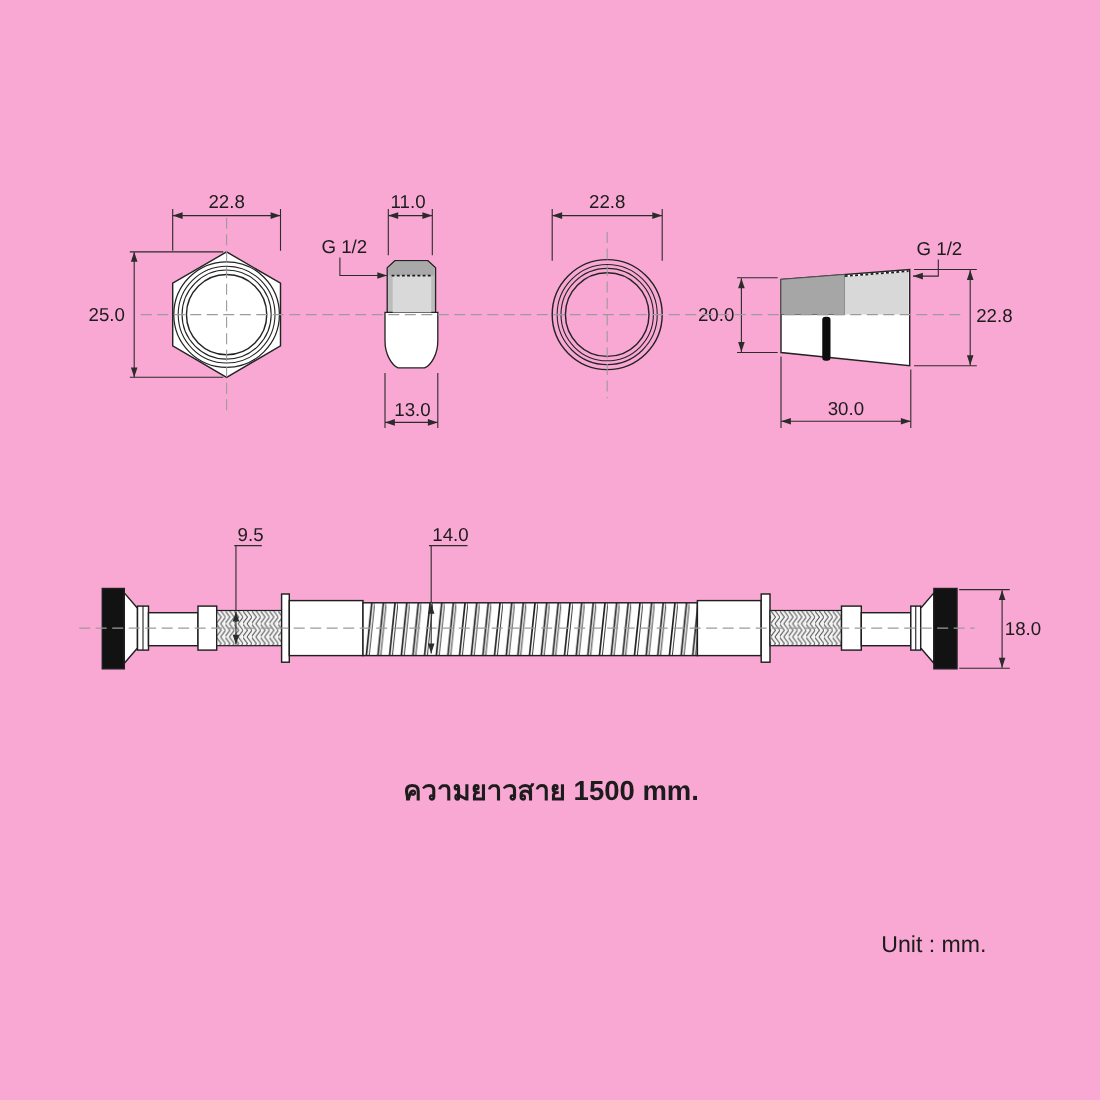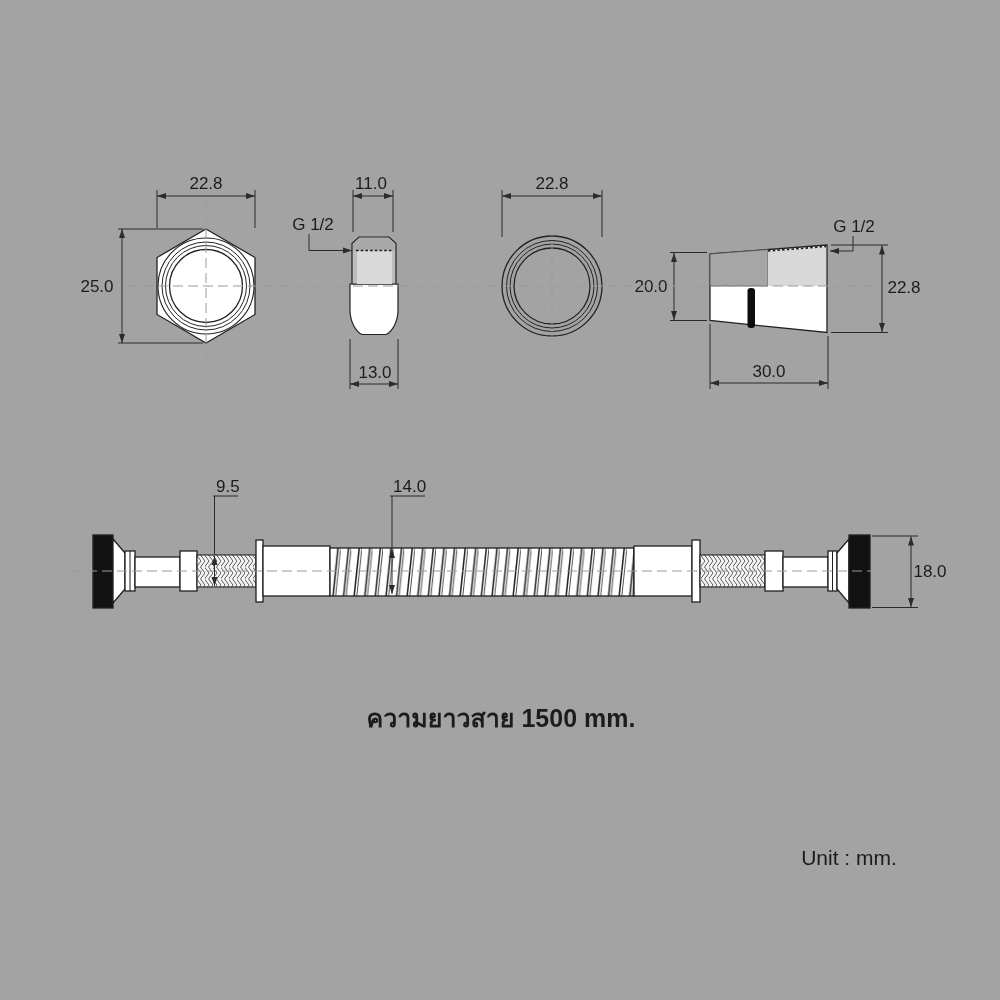--- a/index.html
+++ b/index.html
@@ -1,16 +1,16 @@
 <!DOCTYPE html>
 <html><head>
 <meta charset="utf-8">
 <style>
   html,body{margin:0;padding:0;background:#ffffff;}
-  .canvas{position:relative;width:1000px;height:1000px;background:#a3a3a3;overflow:hidden;
+  .canvas{position:relative;width:1000px;height:1000px;background:#f9a8d4;overflow:hidden;
           font-family:"Liberation Sans","DejaVu Sans",sans-serif;}
   svg text{font-family:"Liberation Sans","DejaVu Sans",sans-serif;fill:#1c1c1c;}
   .dim-label{font-size:17px;}
   .note-th{font-size:25px;font-weight:600;}
   .note-unit{font-size:21px;}
 </style>
 </head>
 <body>
 
 <div class="canvas">

